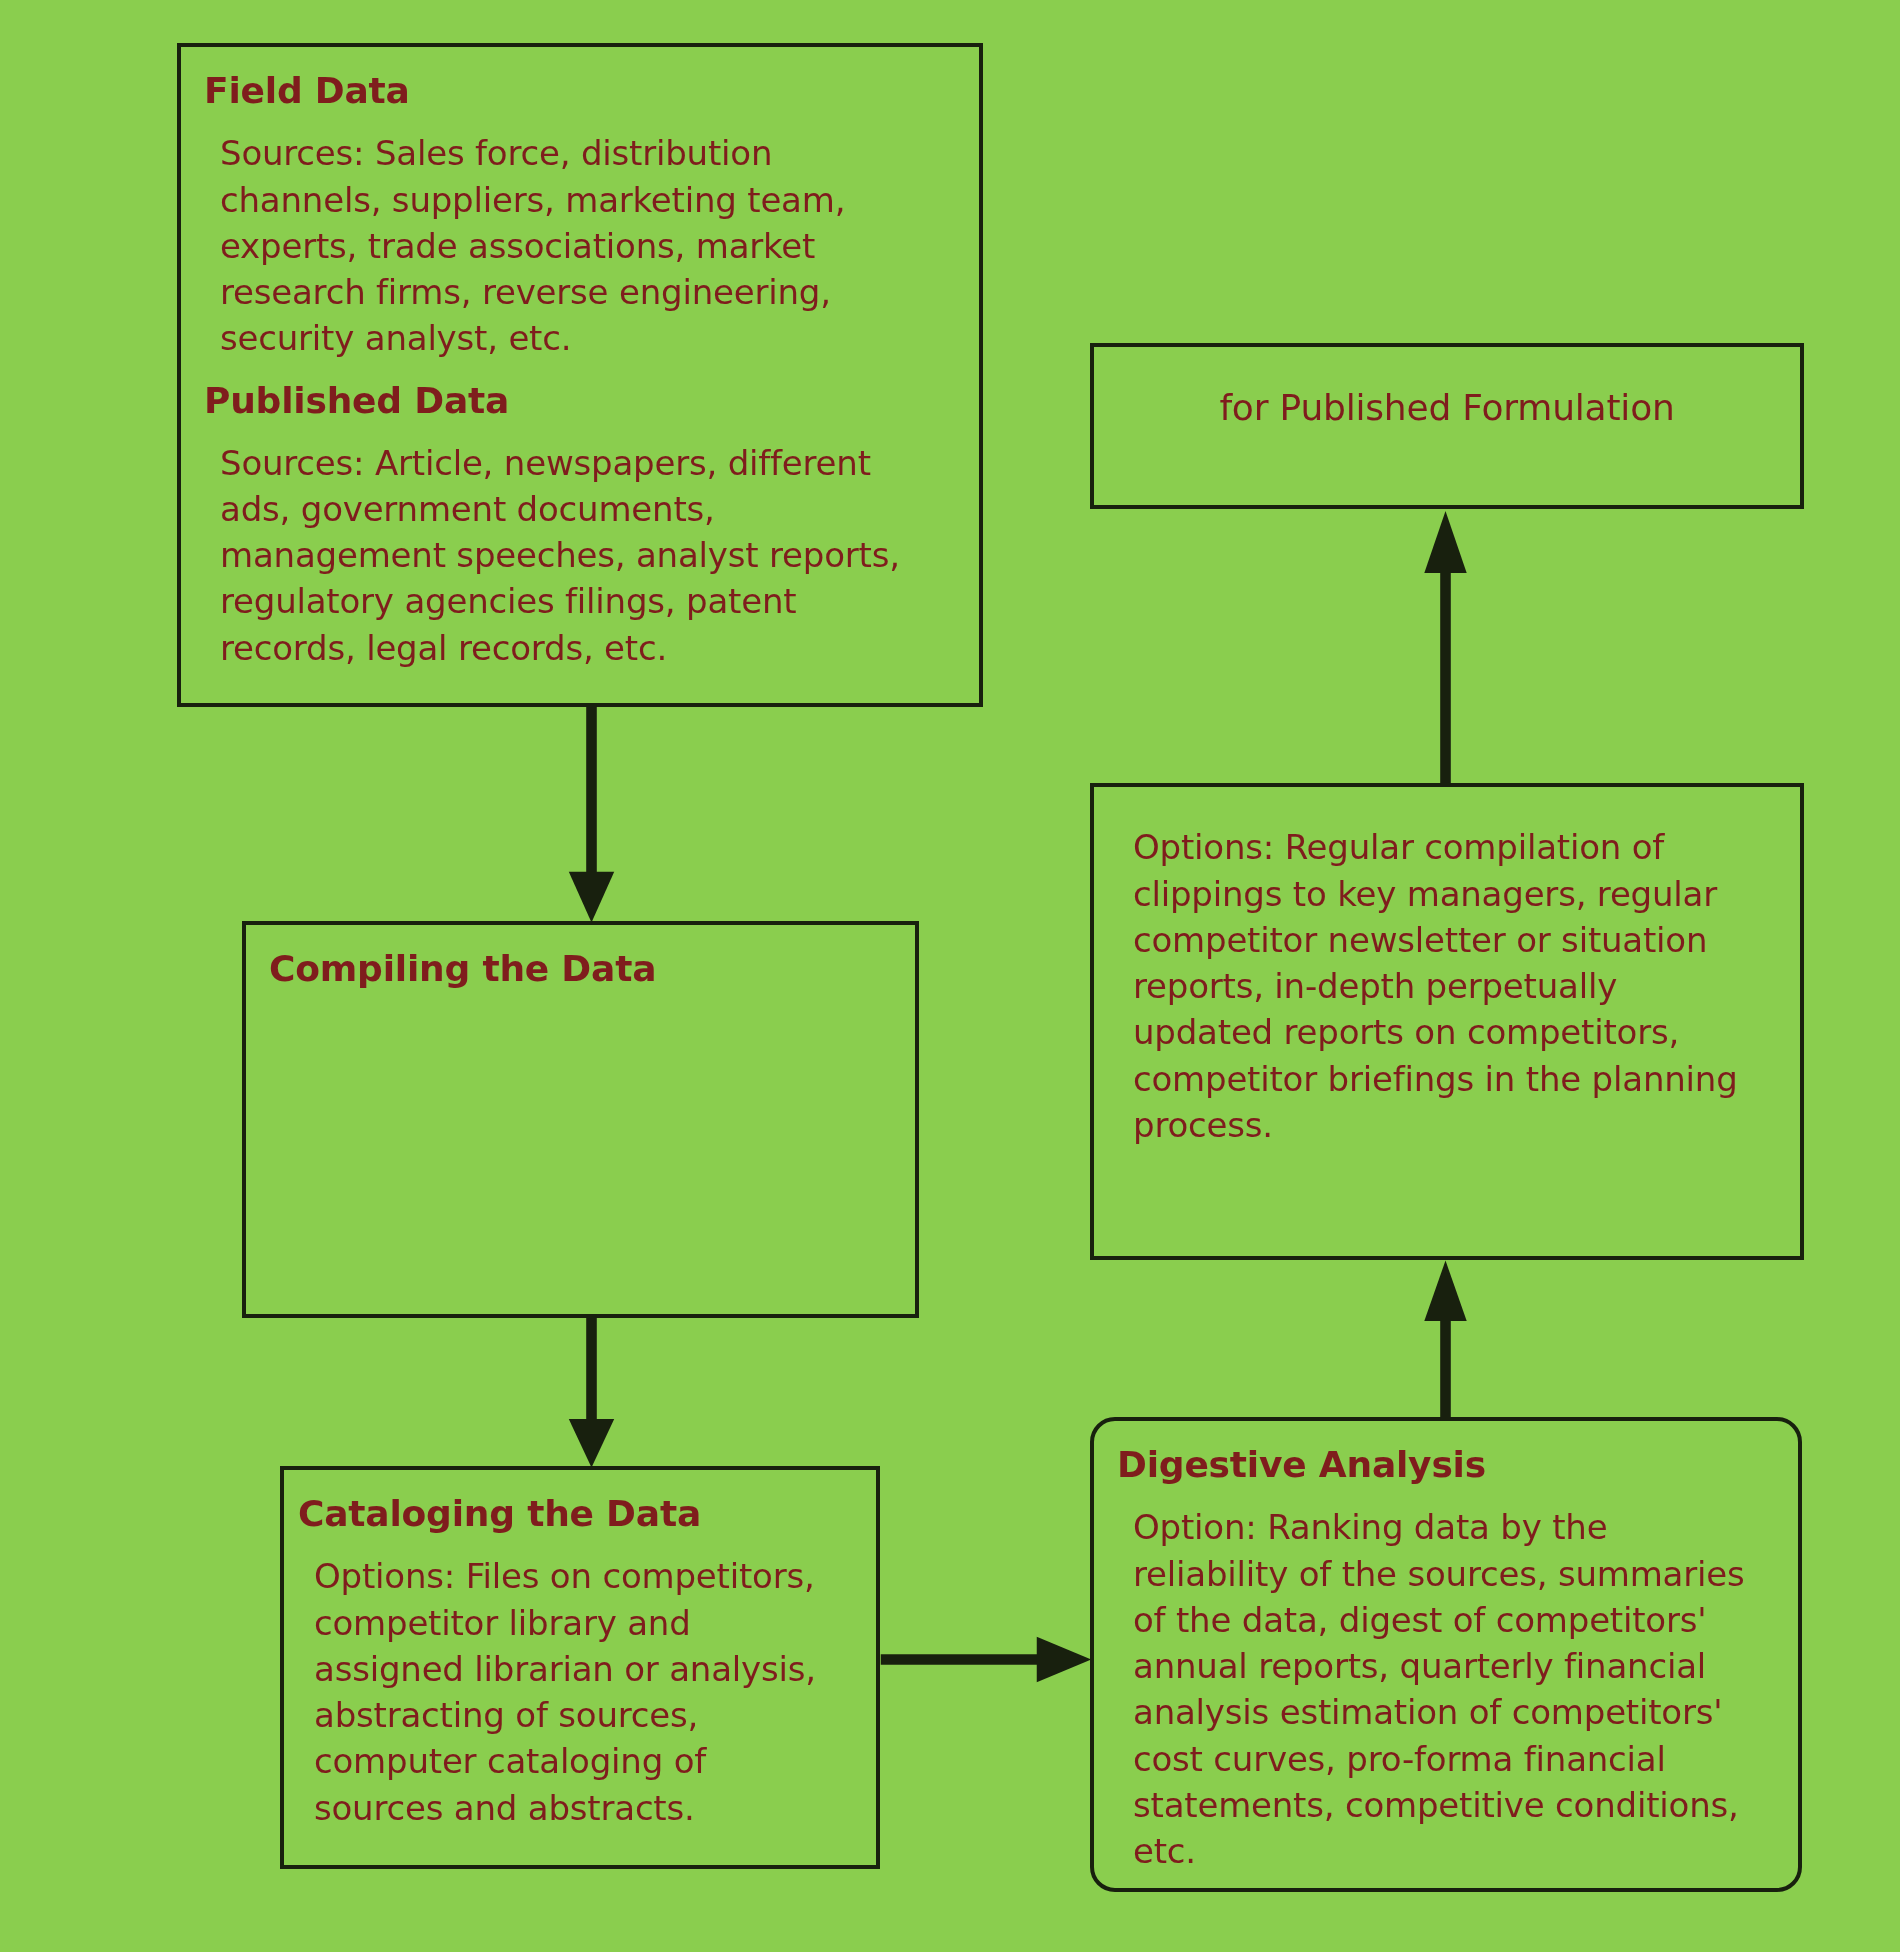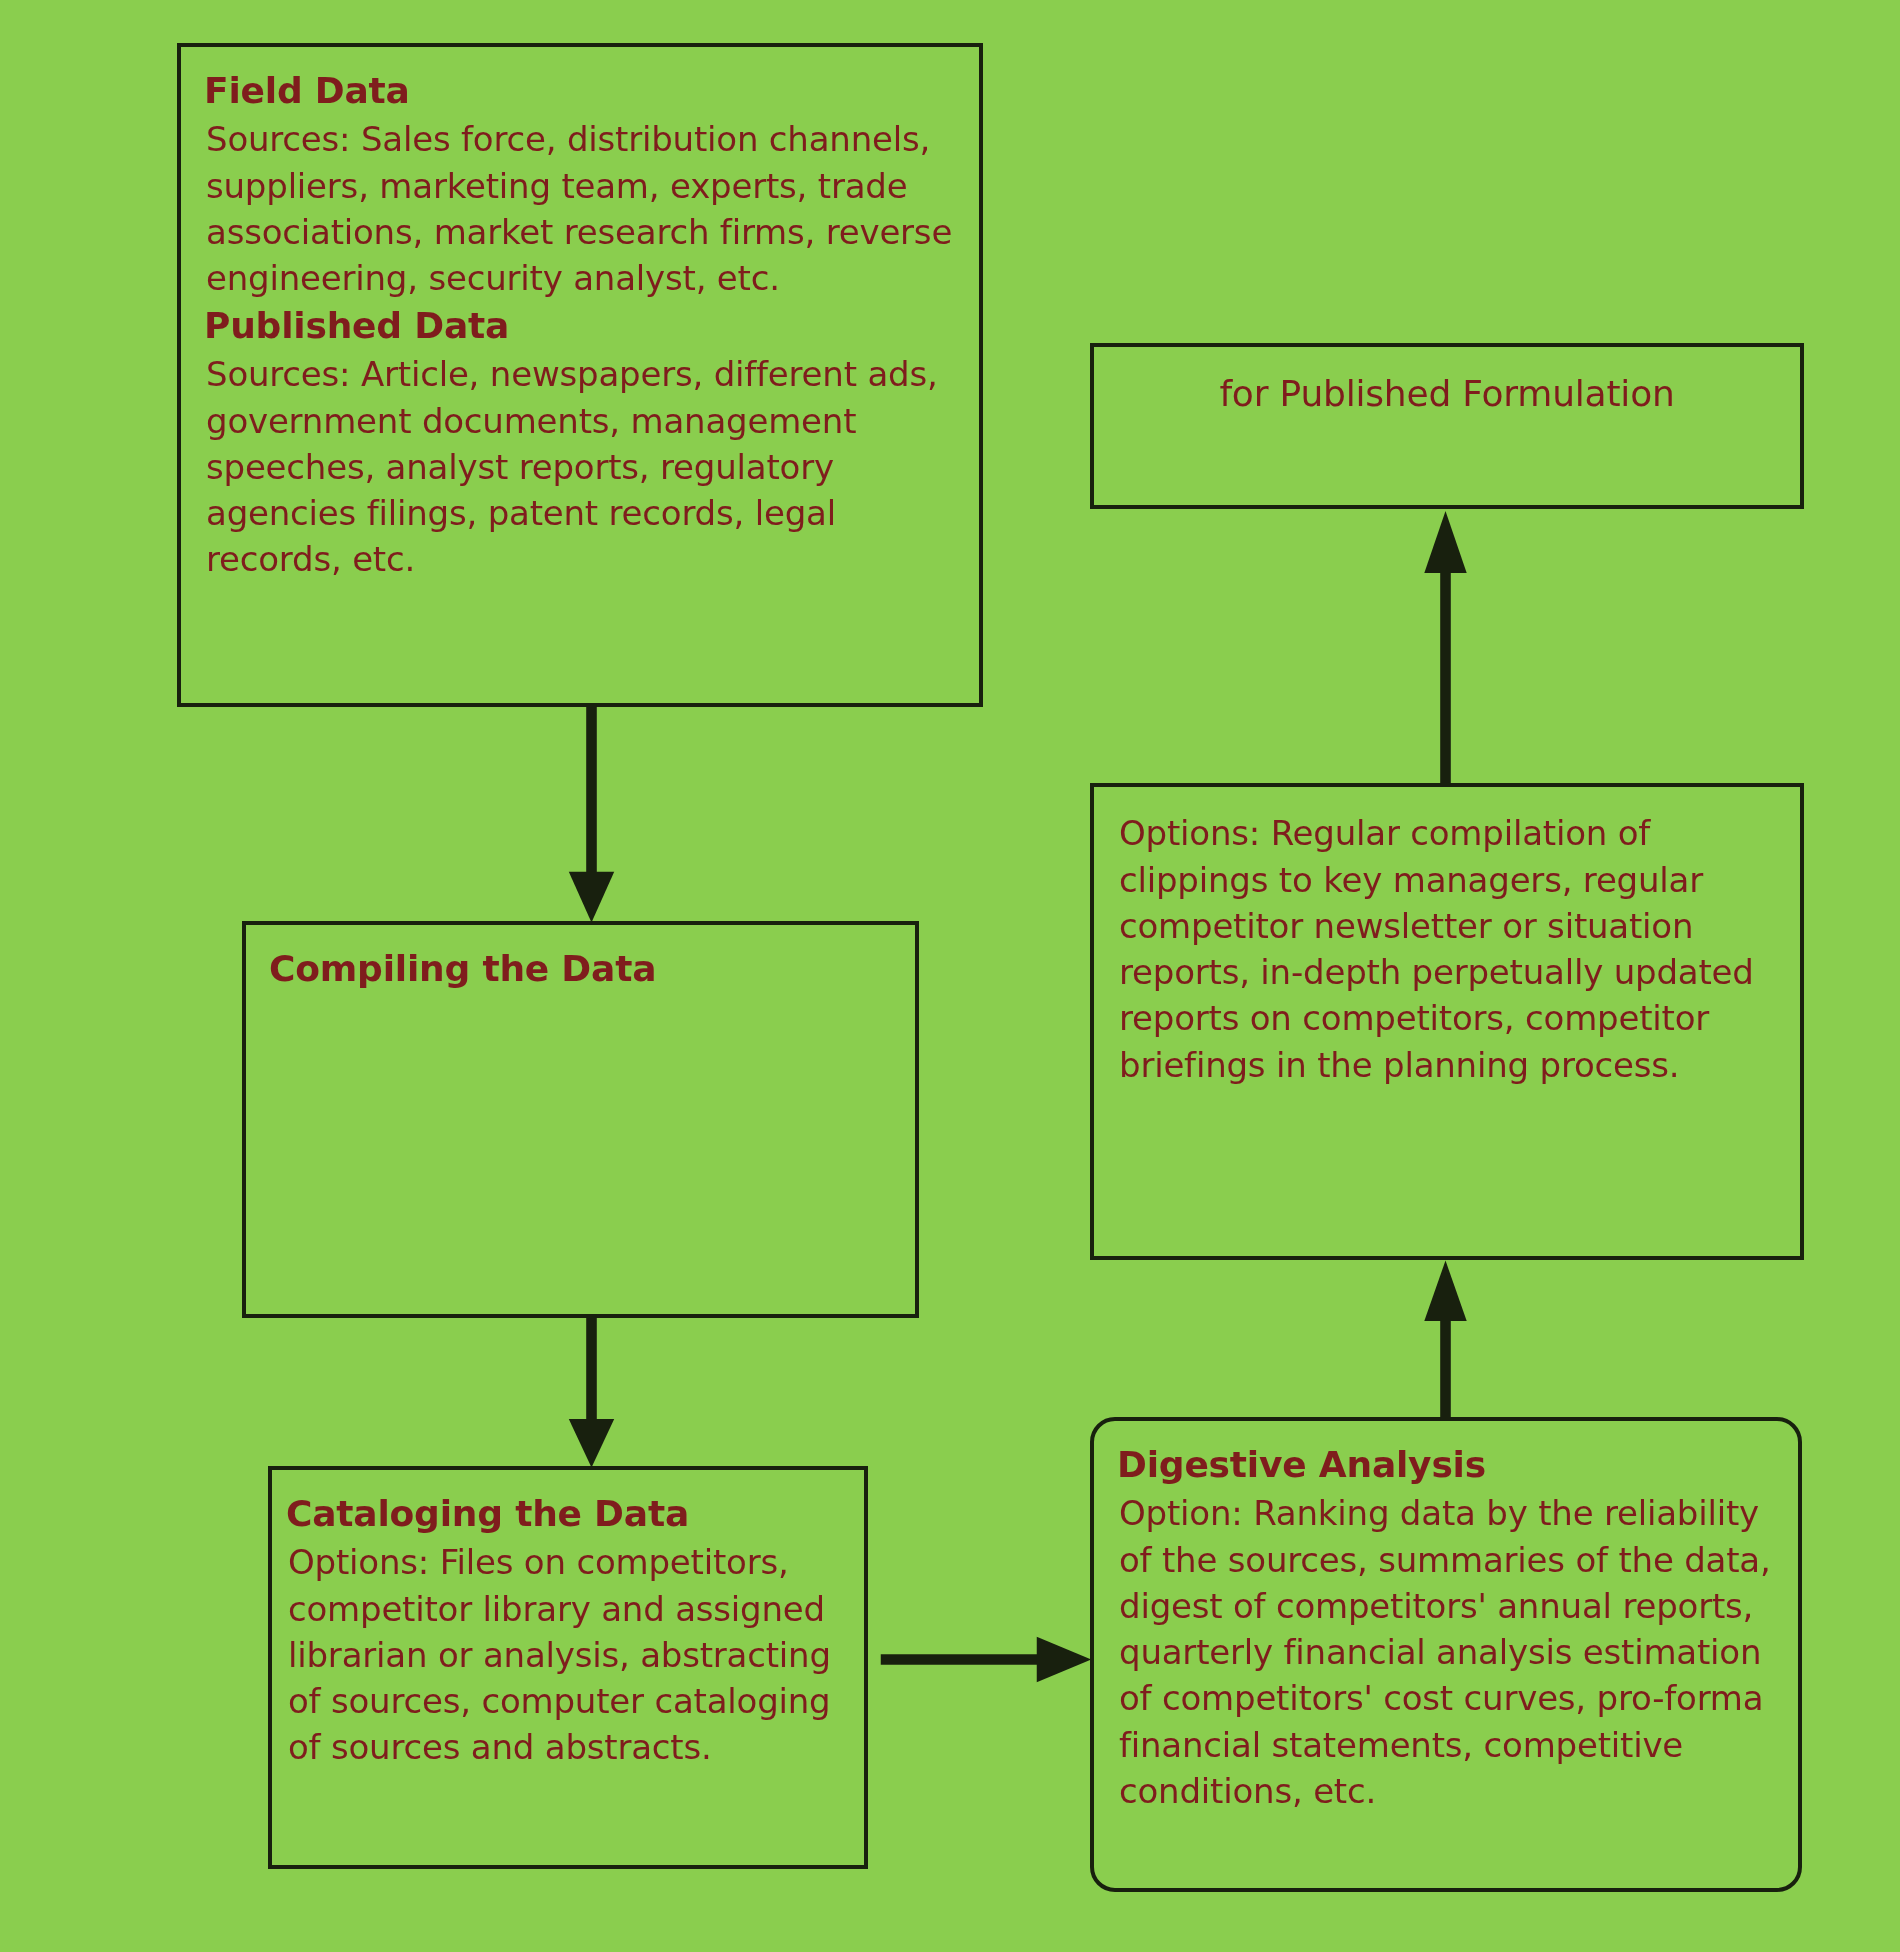--- a/index.html
+++ b/index.html
@@ -31,36 +31,36 @@
     font-weight: bold;
     font-size: 36px;
     line-height: 1.28;
     letter-spacing: -0.2px;
     margin: 0 0 1.5px 0;
   }
   .body-text {
     font-size: 34px;
     line-height: 1.36;
     letter-spacing: -0.2px;
-    margin: 2px;
+    margin: 16px;
   }
   .centered {
     text-align: center;
   }
   .centered .title {
     font-size: 37px;
   }
   .centered .body-text {
     font-size: 36px;
   }
 
   
   #box-field-published { left: 177px;  top: 43px;   width: 806px; height: 664px; }
   #box-compiling       { left: 242px;  top: 921px; width: 677px;  height: 397px; }
-  #box-cataloging      { left: 268px;  top: 1466px; width: 600px;  height: 403px; padding-left: 14px; }
+  #box-cataloging      { left: 280px;  top: 1466px; width: 600px;  height: 403px; padding-left: 14px; }
   #box-competitive     { left: 1090px; top: 343px;  width: 714px;  height: 166px; }
   #box-communication   { left: 1090px; top: 783px; width: 714px;  height: 477px; }
   #box-digestive       { left: 1090px; top: 1417px; width: 712px;  height: 475px; border-radius: 25px; }
 
   
   .arrow {
     position: absolute;
   }
   .arrow svg { display: block; overflow: visible; }
 

